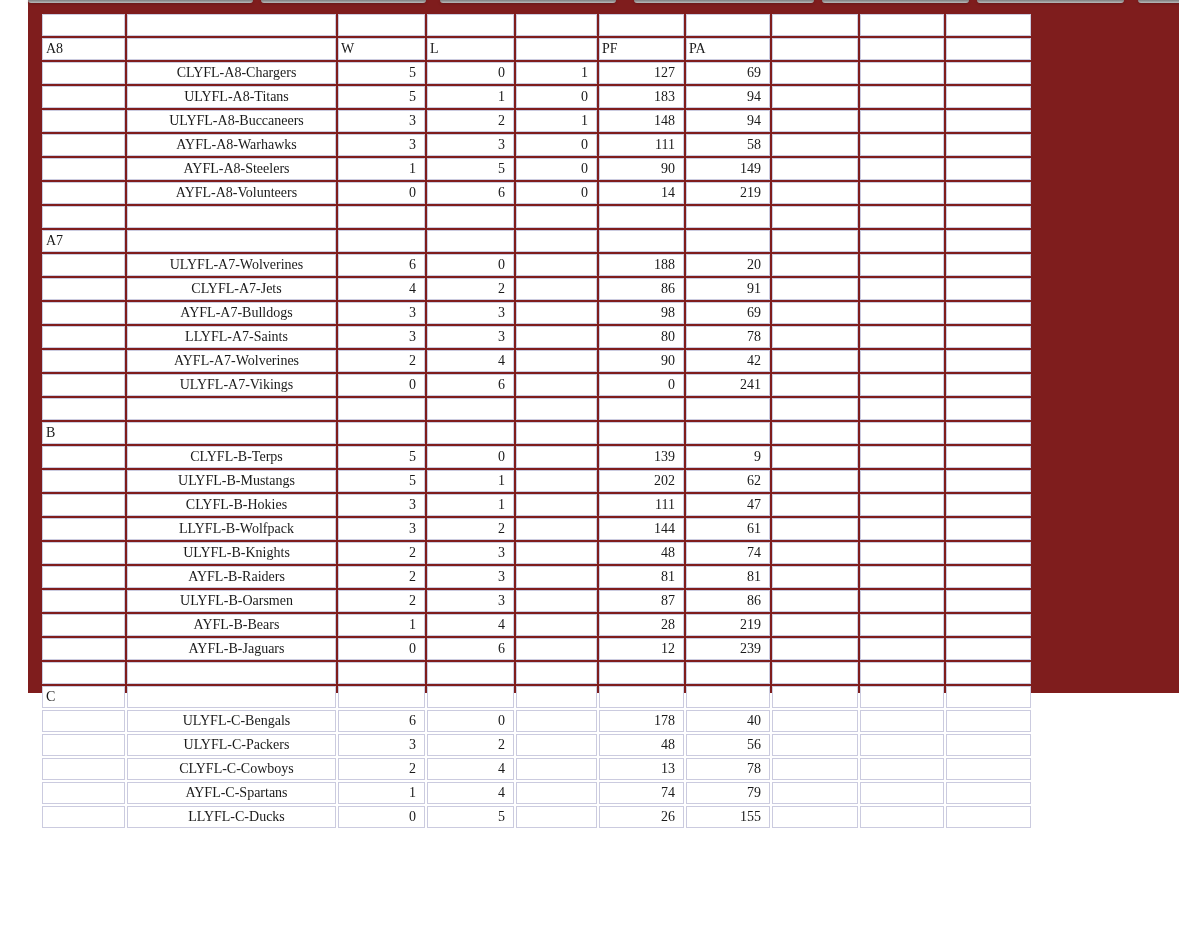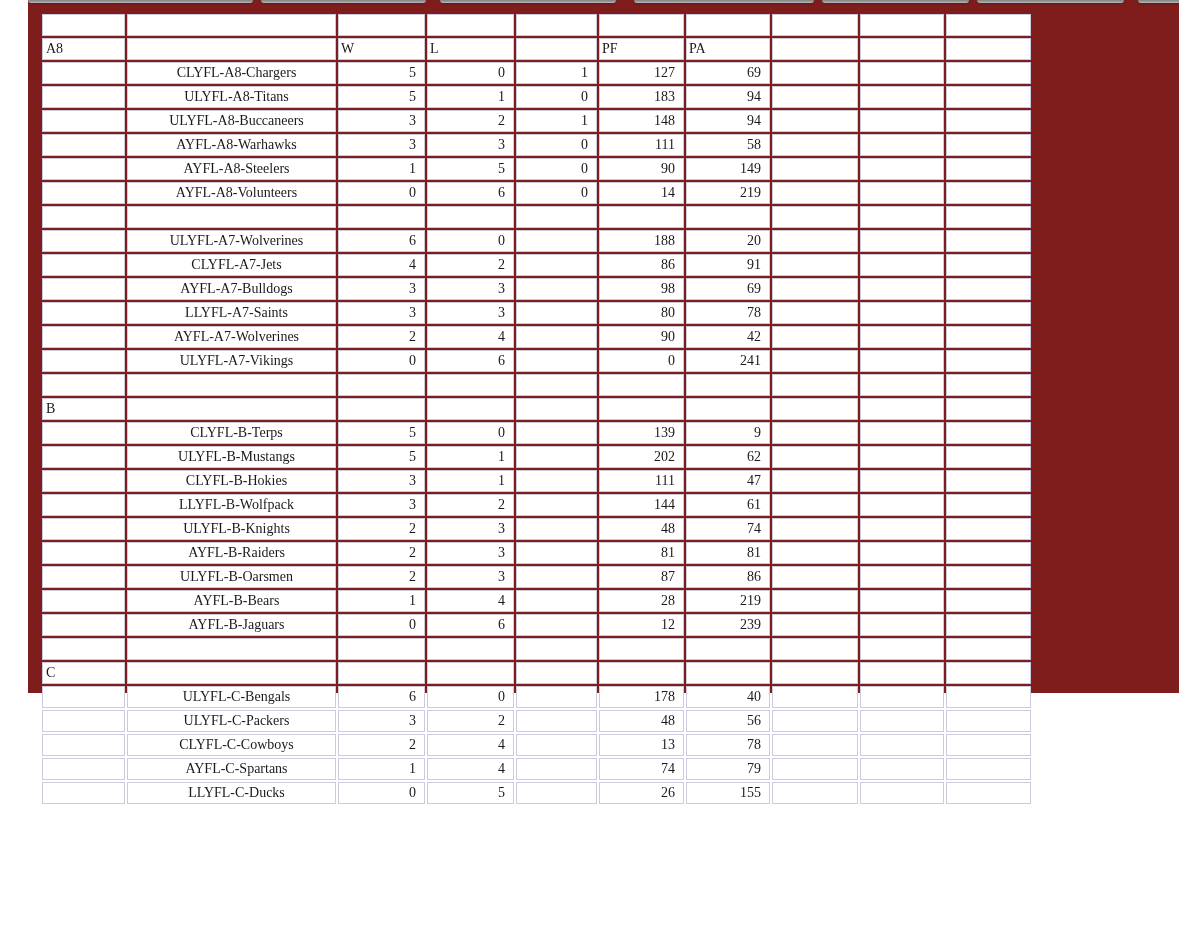--- a/index.html
+++ b/index.html
@@ -175,20 +175,32 @@
             <td></td>
             <td></td>
             <td></td>
             <td></td>
             <td></td>
             <td></td>
             <td></td>
             <td></td>
           </tr>
           <tr>
+            <td class="label">A7</td>
+            <td></td>
+            <td></td>
+            <td></td>
+            <td></td>
+            <td></td>
+            <td></td>
+            <td></td>
+            <td></td>
+            <td></td>
+          </tr>
+          <tr>
             <td></td>
             <td class="name">ULYFL-A7-Wolverines</td>
             <td class="num">6</td>
             <td class="num">0</td>
             <td></td>
             <td class="num">188</td>
             <td class="num">20</td>
             <td></td>
             <td></td>
             <td></td>

